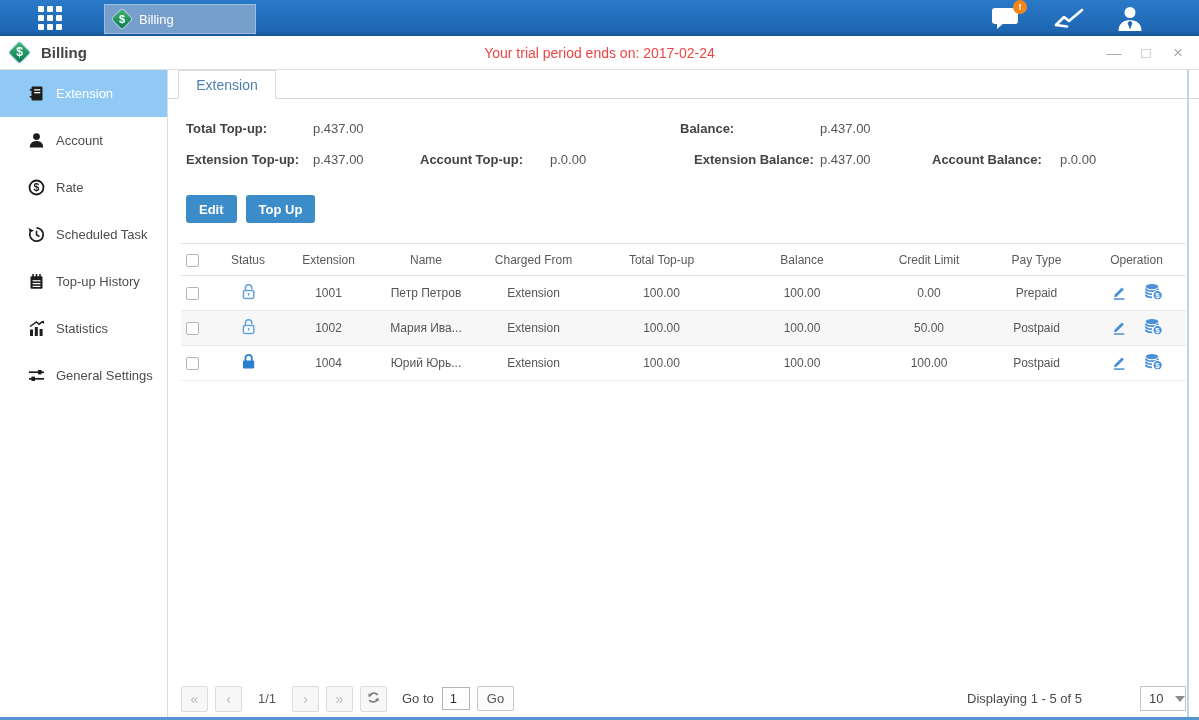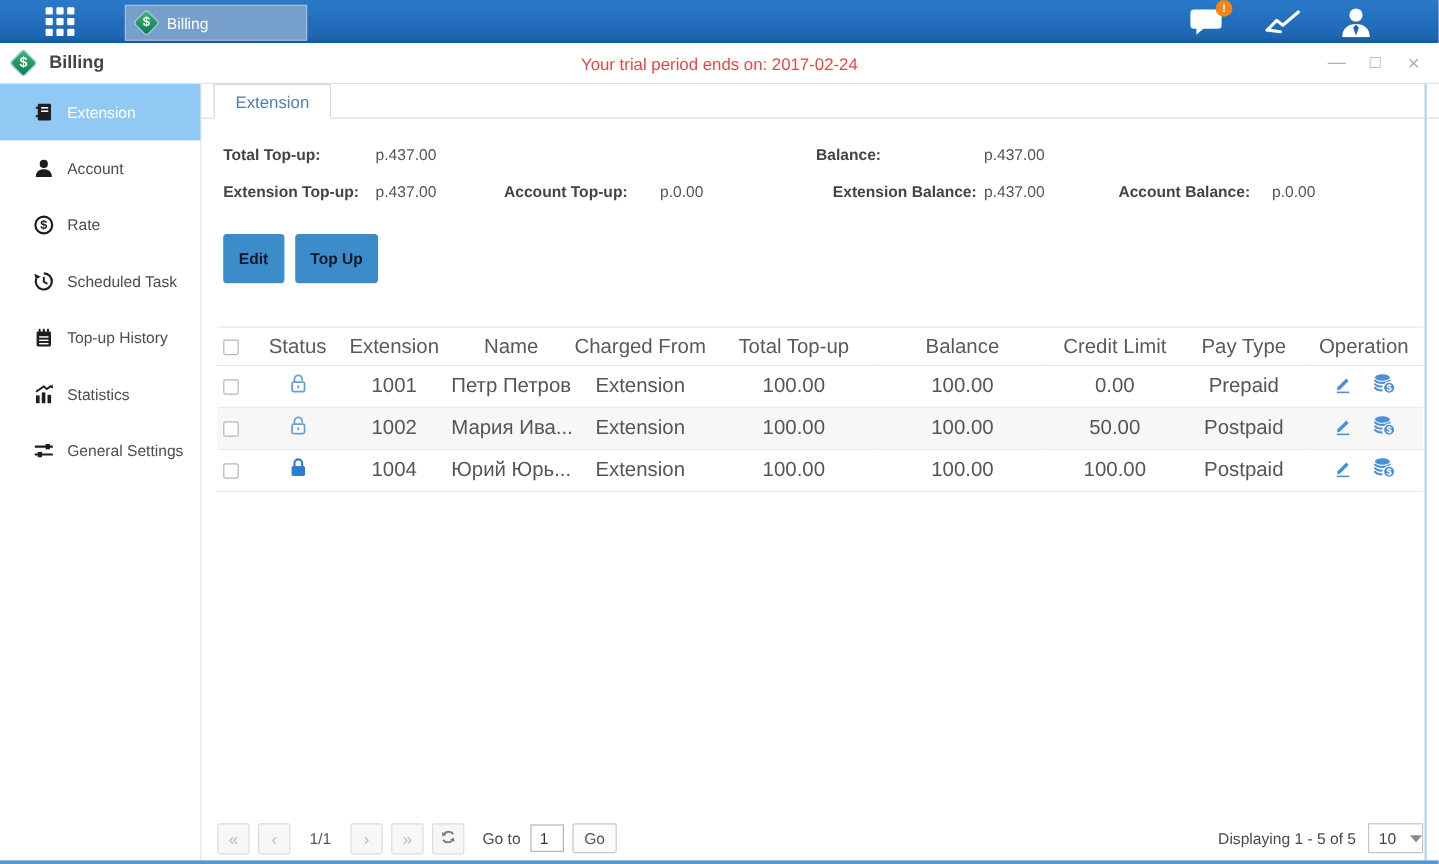--- a/index.html
+++ b/index.html
@@ -61,27 +61,27 @@
 
   
   .summary { position:relative; height:80px; font-size:13px; }
   .summary span { position:absolute; white-space:nowrap; }
   .summary .lbl { font-weight:bold; color:#444; }
   .summary .val { color:#555; }
   .r1 { top:22px; } .r2 { top:53px; }
 
   
   .actions { margin:16px 0 0 18px; display:flex; gap:9px; }
-  .btn-blue { background:#3d8cca; color:#0f172a; border:none; border-radius:3px;
-    font-size:13px; font-weight:bold; height:41px; padding:0 13px; cursor:pointer;
+  .btn-blue { background:#3d8cca; color:#ffffff; border:none; border-radius:3px;
+    font-size:13px; font-weight:bold; height:28px; padding:0 13px; cursor:pointer;
     font-family:inherit; }
 
   
-  .grid-table { margin:36px 13px 0 13px; border-collapse:collapse; table-layout:fixed;
-    width:1005px; font-size:17px; }
+  .grid-table { margin:20px 13px 0 13px; border-collapse:collapse; table-layout:fixed;
+    width:1005px; font-size:12px; }
   .grid-table th { font-weight:normal; color:#5a5a5a; height:32px;
     border-top:1px solid #e4e4e4; border-bottom:1px solid #e4e4e4; text-align:center; }
   .grid-table td { height:35px; text-align:center; color:#555;
     border-bottom:1px solid #eaeaea; overflow:hidden; white-space:nowrap; }
   .grid-table tbody tr:nth-child(even) { background:#f7f7f7; }
   .cb { display:inline-block; width:13px; height:13px; border:1px solid #b5b5b5;
     border-radius:2px; background:#fff; vertical-align:middle; cursor:pointer; }
   th.cb-col, td.cb-col { text-align:left; padding-left:5px; }
   .opicons { display:inline-flex; gap:18px; align-items:center; }
   .opicons svg { cursor:pointer; }
@@ -94,21 +94,21 @@
     margin-right:7px; cursor:pointer; font-family:inherit; }
   .page-ind { width:36px; text-align:center; margin-right:7px; color:#555; }
   .goto-lbl { margin:0 8px 0 8px; }
   .goto-input { width:28px; height:23px; border:1px solid #b5b5b5; font-size:13px;
     padding-left:7px; color:#333; font-family:inherit; }
   .go-btn { margin-left:7px; height:25px; padding:0 9px; background:#fbfbfb;
     border:1px solid #c8c8c8; border-radius:2px; font-size:13px; color:#555;
     cursor:pointer; font-family:inherit; }
   .pager-right { margin-left:auto; display:flex; align-items:center; gap:10px; }
   .pagesize { width:46px; height:25px; border:1px solid #c4c4c4; background:#fff;
-    display:flex; align-items:center; padding-left:8px; cursor:pointer; color:#444; }
+    display:flex; align-items:center; padding-left:8px; cursor:pointer; color:#444;margin-left:48px; }
   .caret { margin-left:12px; width:0; height:0; border-left:5px solid transparent;
     border-right:5px solid transparent; border-top:6px solid #8a8a8a; }
 
   
   .right-edge { position:absolute; top:70px; bottom:3px; right:10px; width:2px;
     background:#b9d6ef; pointer-events:none; }
   .bottom-edge { position:absolute; left:0; right:0; bottom:0; height:3px;
     background:#5596d0; pointer-events:none; }
 </style>
 </head>

